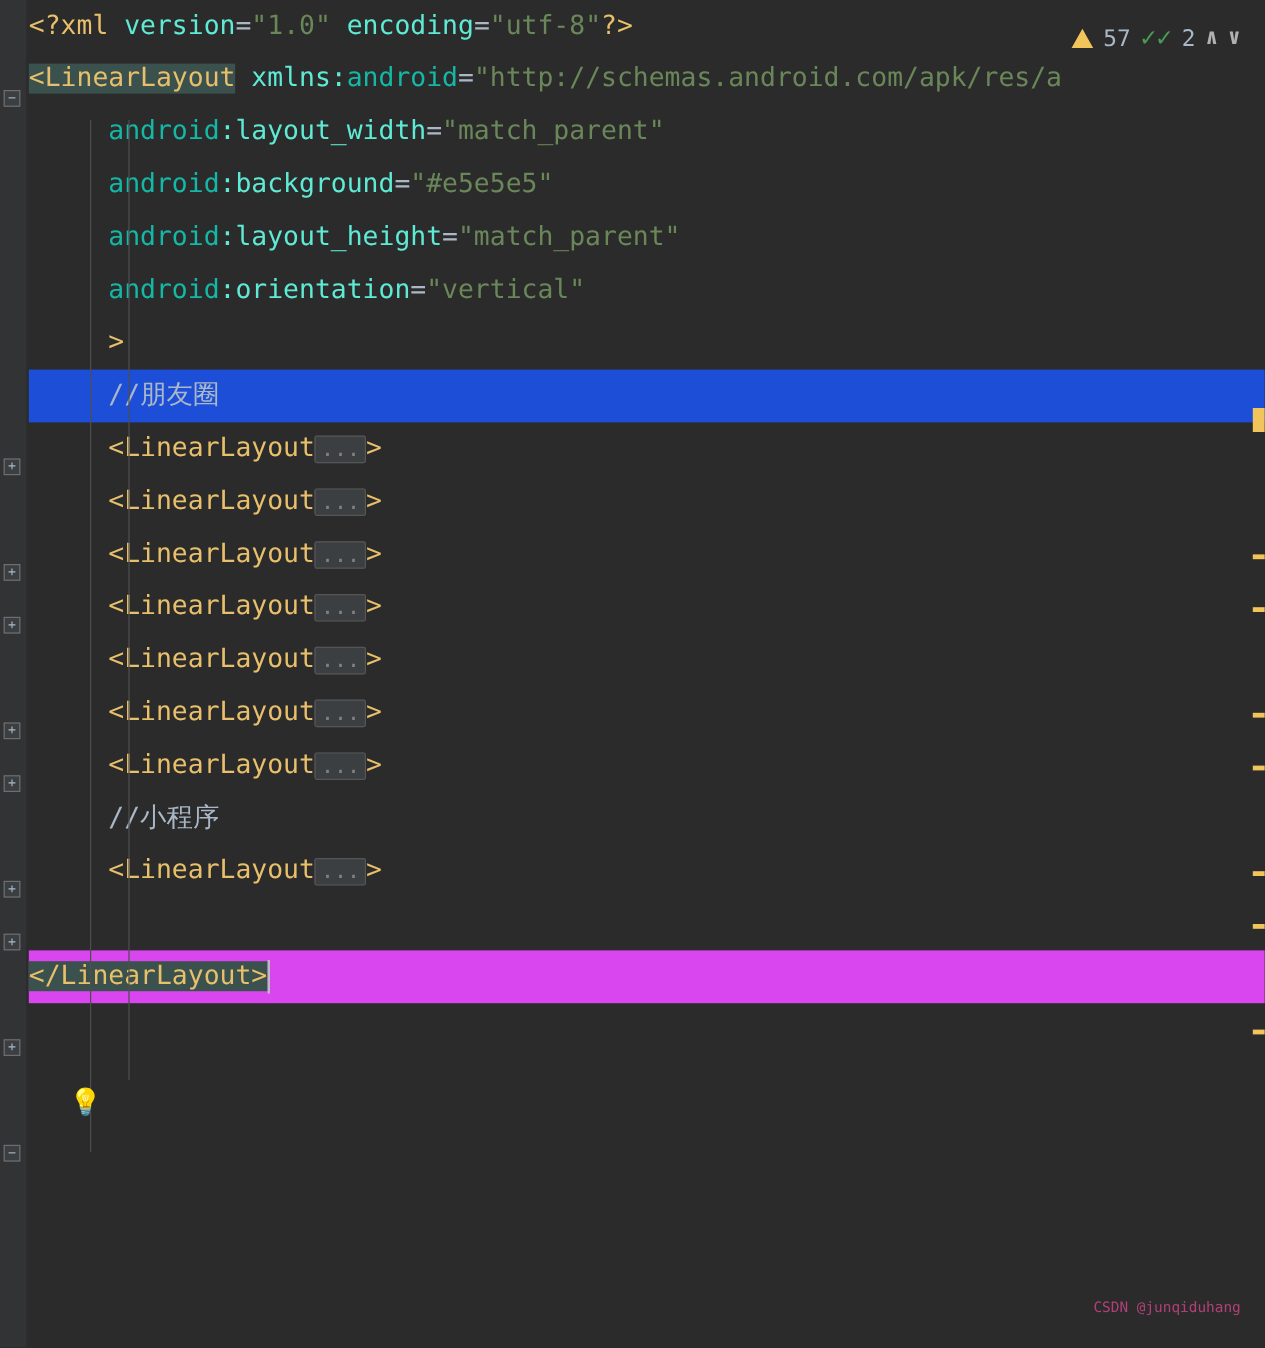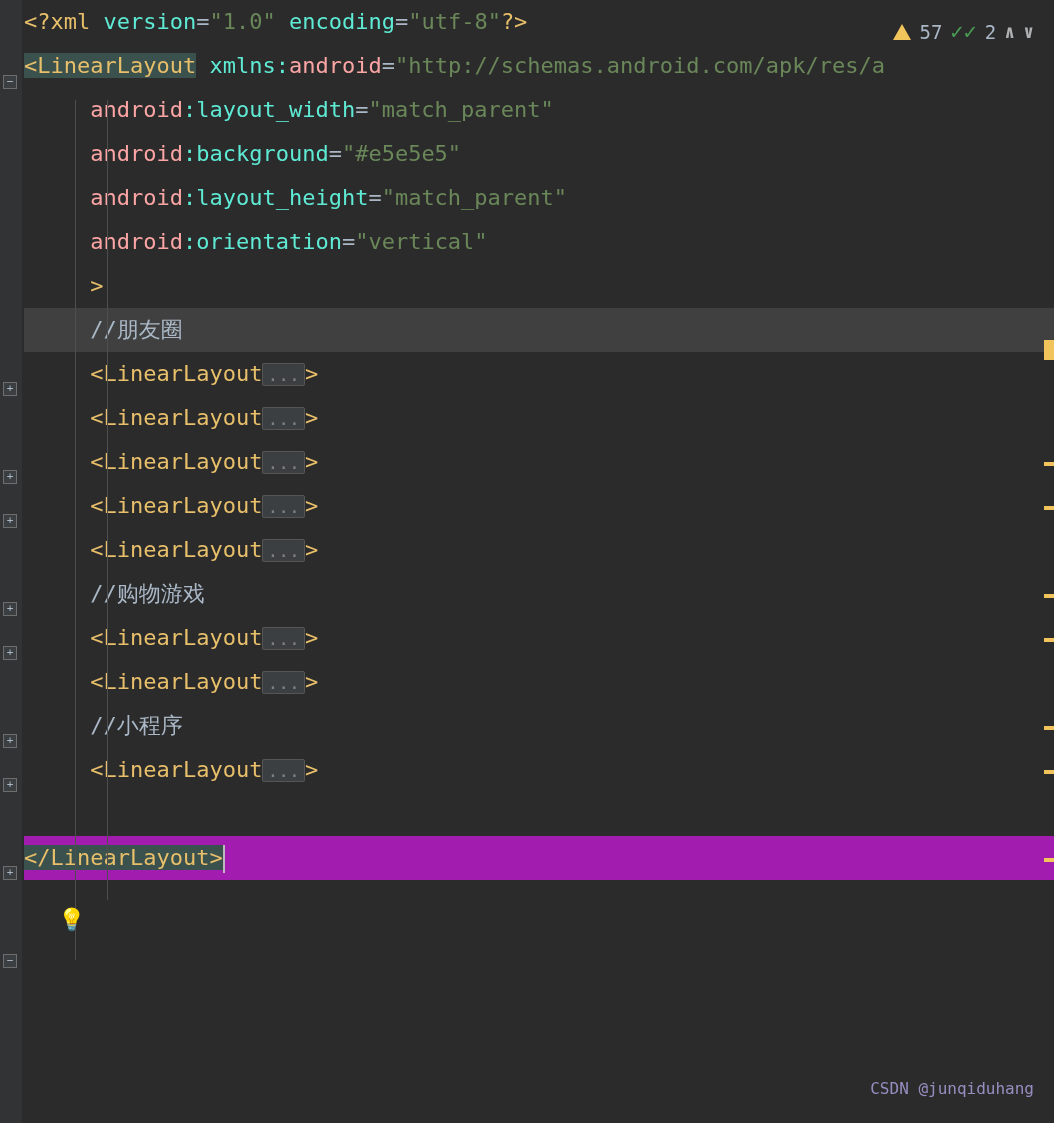--- a/index.html
+++ b/index.html
@@ -42,40 +42,40 @@
       flex: 1;
       padding-left: 2px;
       position: relative;
     }
     .line {
       white-space: pre;
       height: 44px;
     }
     .tag { color: #e8bf6a; }
     .tag-hl { color: #e8bf6a; background: #3b514d; text-align: center; }
-    .attr-ns { color: #fca5a5; }
+    .attr-ns { color: #14b8a6; }
     .attr { color: #5eead4; }
     .str { color: #6a8759; }
     .eq { color: #a9b7c6; }
     .comment-chinese { color: #a9b7c6; }
     .fold-marker { 
       background: #3c3f41; 
       color: #808080;
       border: 1px solid #555;
       padding: 0 4px;
       border-radius: 2px;
       font-size: 18px;
     }
     .highlight-line {
-      background: #404040;
+      background: #1d4ed8;
       display: inline-block;
       width: 100%;
     }
     .cursor-line {
-      background: #a21caf;
+      background: #d946ef;
     }
     .caret {
       display: inline-block;
       width: 2px;
       height: 28px;
       background: #bbbbbb;
       vertical-align: middle;
     }
     .top-indicators {
       position: absolute;
@@ -133,22 +133,22 @@
     }
     .bulb {
       position: absolute;
       left: 36px;
       font-size: 22px;
     }
     .watermark {
       position: absolute;
       bottom: 12px;
       right: 20px;
-      color: #c4b5fd;
-      font-size: 16px;
+      color: #ec4899;
+      font-size: 12px;
       opacity: 0.7;
     }
     .structure-line {
       position: absolute;
       left: 53px;
       top: 100px;
       width: 1px;
       height: 860px;
       background: #4e4e4e;
     }
@@ -212,21 +212,20 @@
 
     <div class="line">     <span class="tag">&lt;</span><span class="tag">LinearLayout</span><span class="fold-marker">...</span><span class="tag">&gt;</span></div>
 
     <div class="line">     <span class="tag">&lt;</span><span class="tag">LinearLayout</span><span class="fold-marker">...</span><span class="tag">&gt;</span></div>
 
 
     <div class="line">     <span class="tag">&lt;</span><span class="tag">LinearLayout</span><span class="fold-marker">...</span><span class="tag">&gt;</span></div>
 
     <div class="line">     <span class="tag">&lt;</span><span class="tag">LinearLayout</span><span class="fold-marker">...</span><span class="tag">&gt;</span></div>
 
-    <div class="line">     <span>//</span><span class="comment-chinese">购物游戏</span></div>
 
     <div class="line">     <span class="tag">&lt;</span><span class="tag">LinearLayout</span><span class="fold-marker">...</span><span class="tag">&gt;</span></div>
 
     <div class="line">     <span class="tag">&lt;</span><span class="tag">LinearLayout</span><span class="fold-marker">...</span><span class="tag">&gt;</span></div>
 
     <div class="line">     <span>//</span><span class="comment-chinese">小程序</span></div>
 
     <div class="line">     <span class="tag">&lt;</span><span class="tag">LinearLayout</span><span class="fold-marker">...</span><span class="tag">&gt;</span></div>
 
     <div class="line"> </div>

